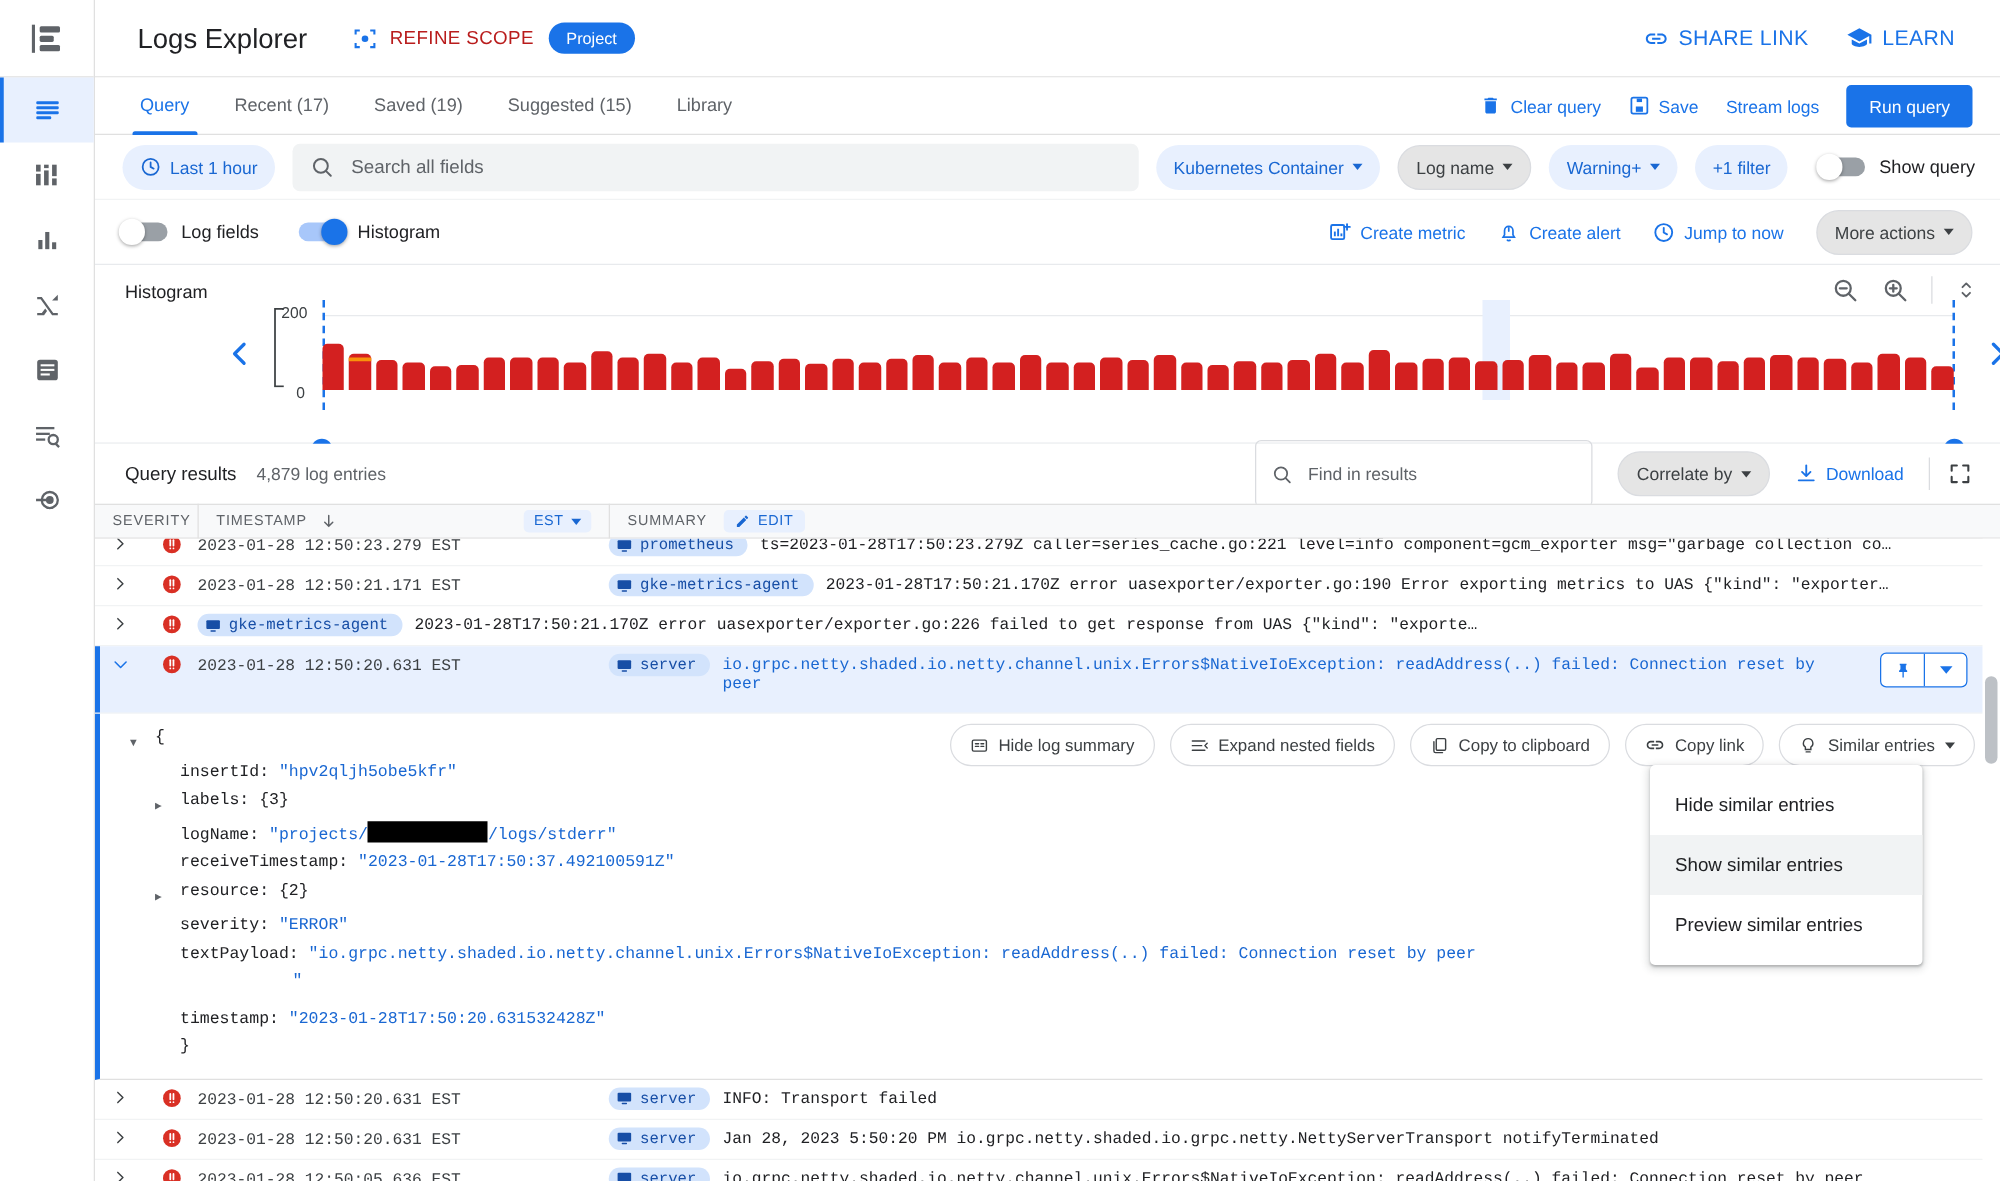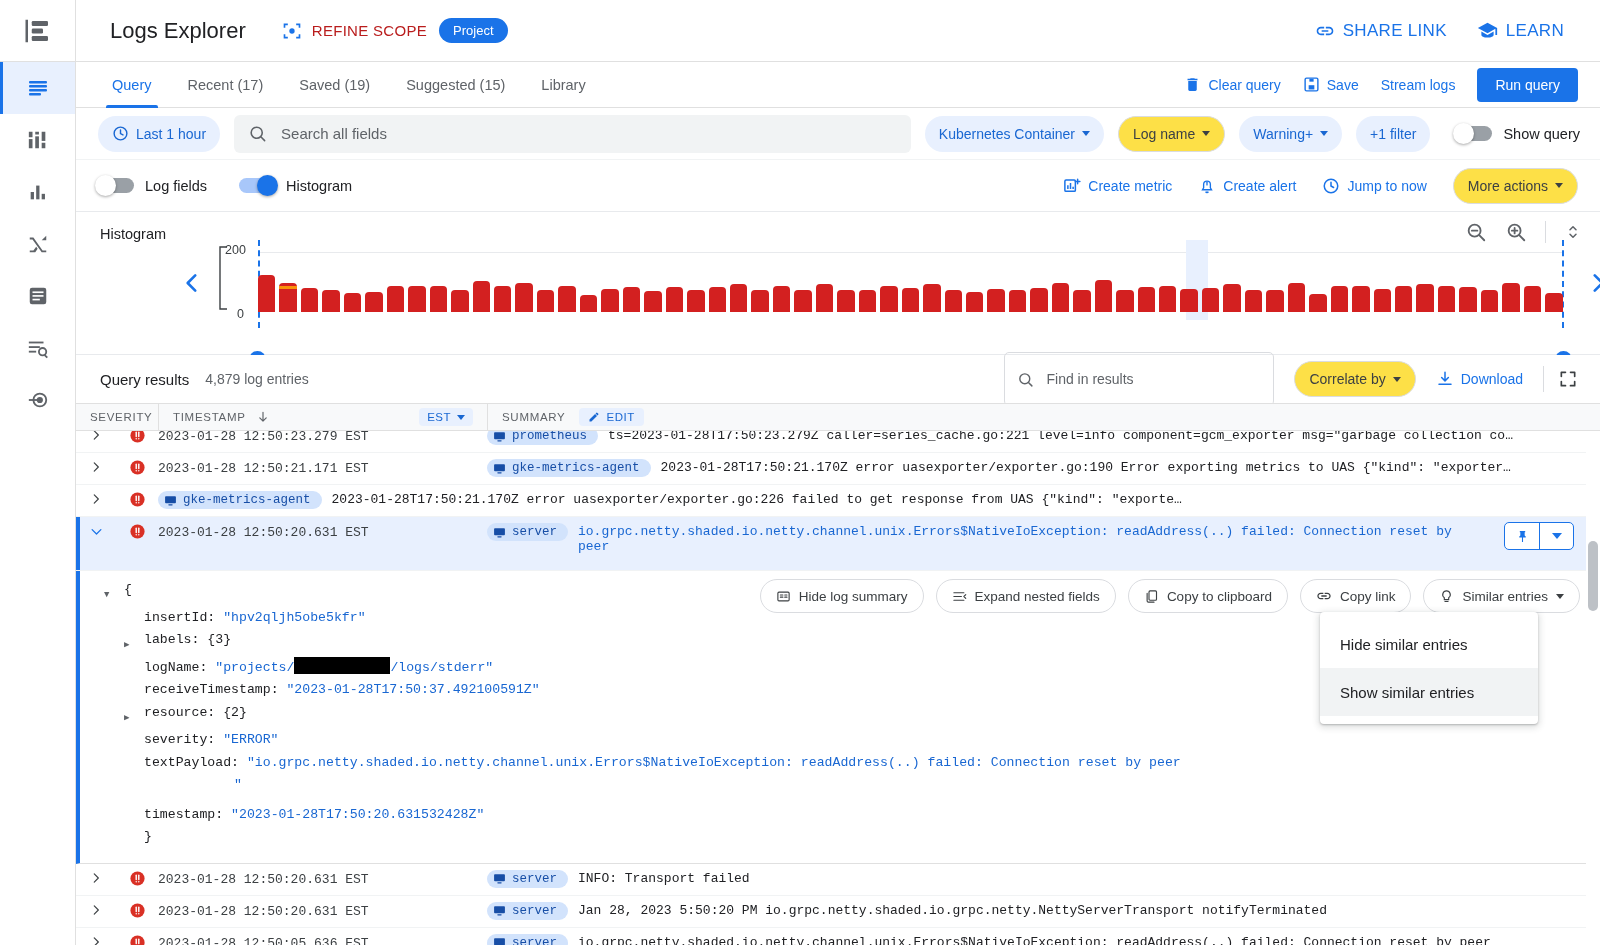--- a/index.html
+++ b/index.html
@@ -74,21 +74,21 @@
   
   #filterbar {
     position:absolute; left:76px; top:108px; width:1524px; height:52px;
     display:flex; align-items:center; background:#fff; border-bottom:1px solid #f1f3f4;
   }
   .chip-blue {
     background:#e8f0fe; color:#1967d2; border-radius:18px; height:36px;
     display:flex; align-items:center; padding:0 14px; gap:7px; font-size:14px; cursor:pointer;
   }
   .chip-white {
-    background:#fde047; color:#3c4043; border:1px solid #dadce0; border-radius:18px; height:36px;
+    background:#e5e5e5; color:#3c4043; border:1px solid #dadce0; border-radius:18px; height:36px;
     display:flex; align-items:center; padding:0 14px; gap:7px; font-size:14px; cursor:pointer;
   }
   #search-all-fields {
     flex:1; margin:0 14px; height:38px; background:#f1f3f4; border-radius:6px;
     display:flex; align-items:center; padding:0 14px; gap:12px;
   }
   #search-all-fields input {
     border:none; background:transparent; outline:none; flex:1;
     font-family:inherit; font-size:15px; color:#3c4043;
   }
@@ -971,13 +971,14 @@
   </div>
 </div>
 
 <div id="vscroll-track">
   <div id="vscroll-thumb"></div>
 </div>
 
 <div id="similar-menu">
   <div class="menu-item">Hide similar entries</div>
   <div class="menu-item hover">Show similar entries</div>
+  <div class="menu-item">Preview similar entries</div>
 </div>
 
 </body></html>

